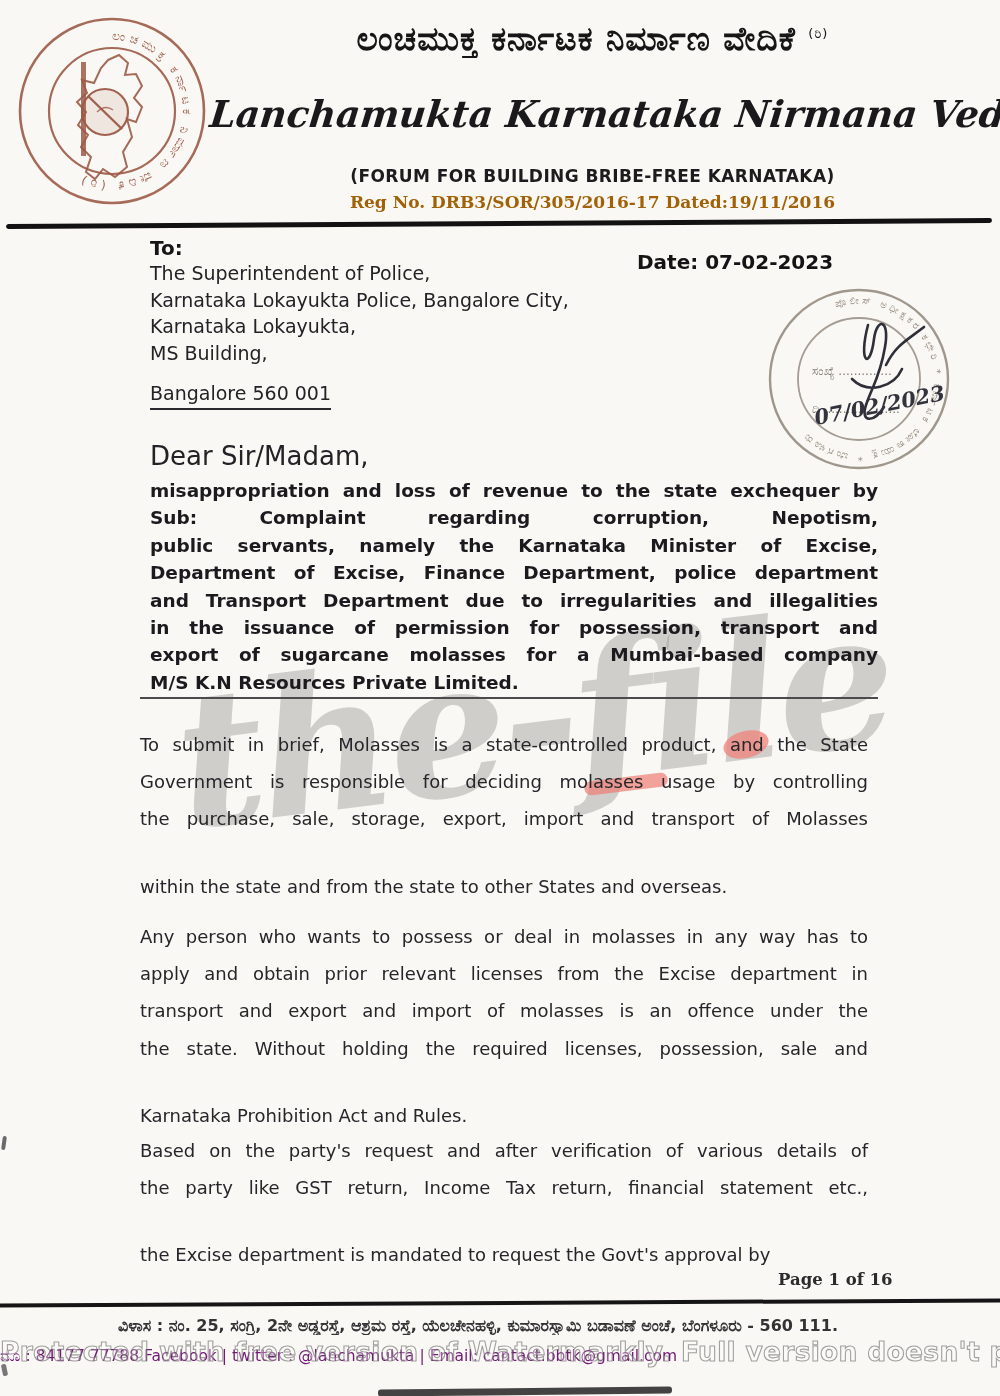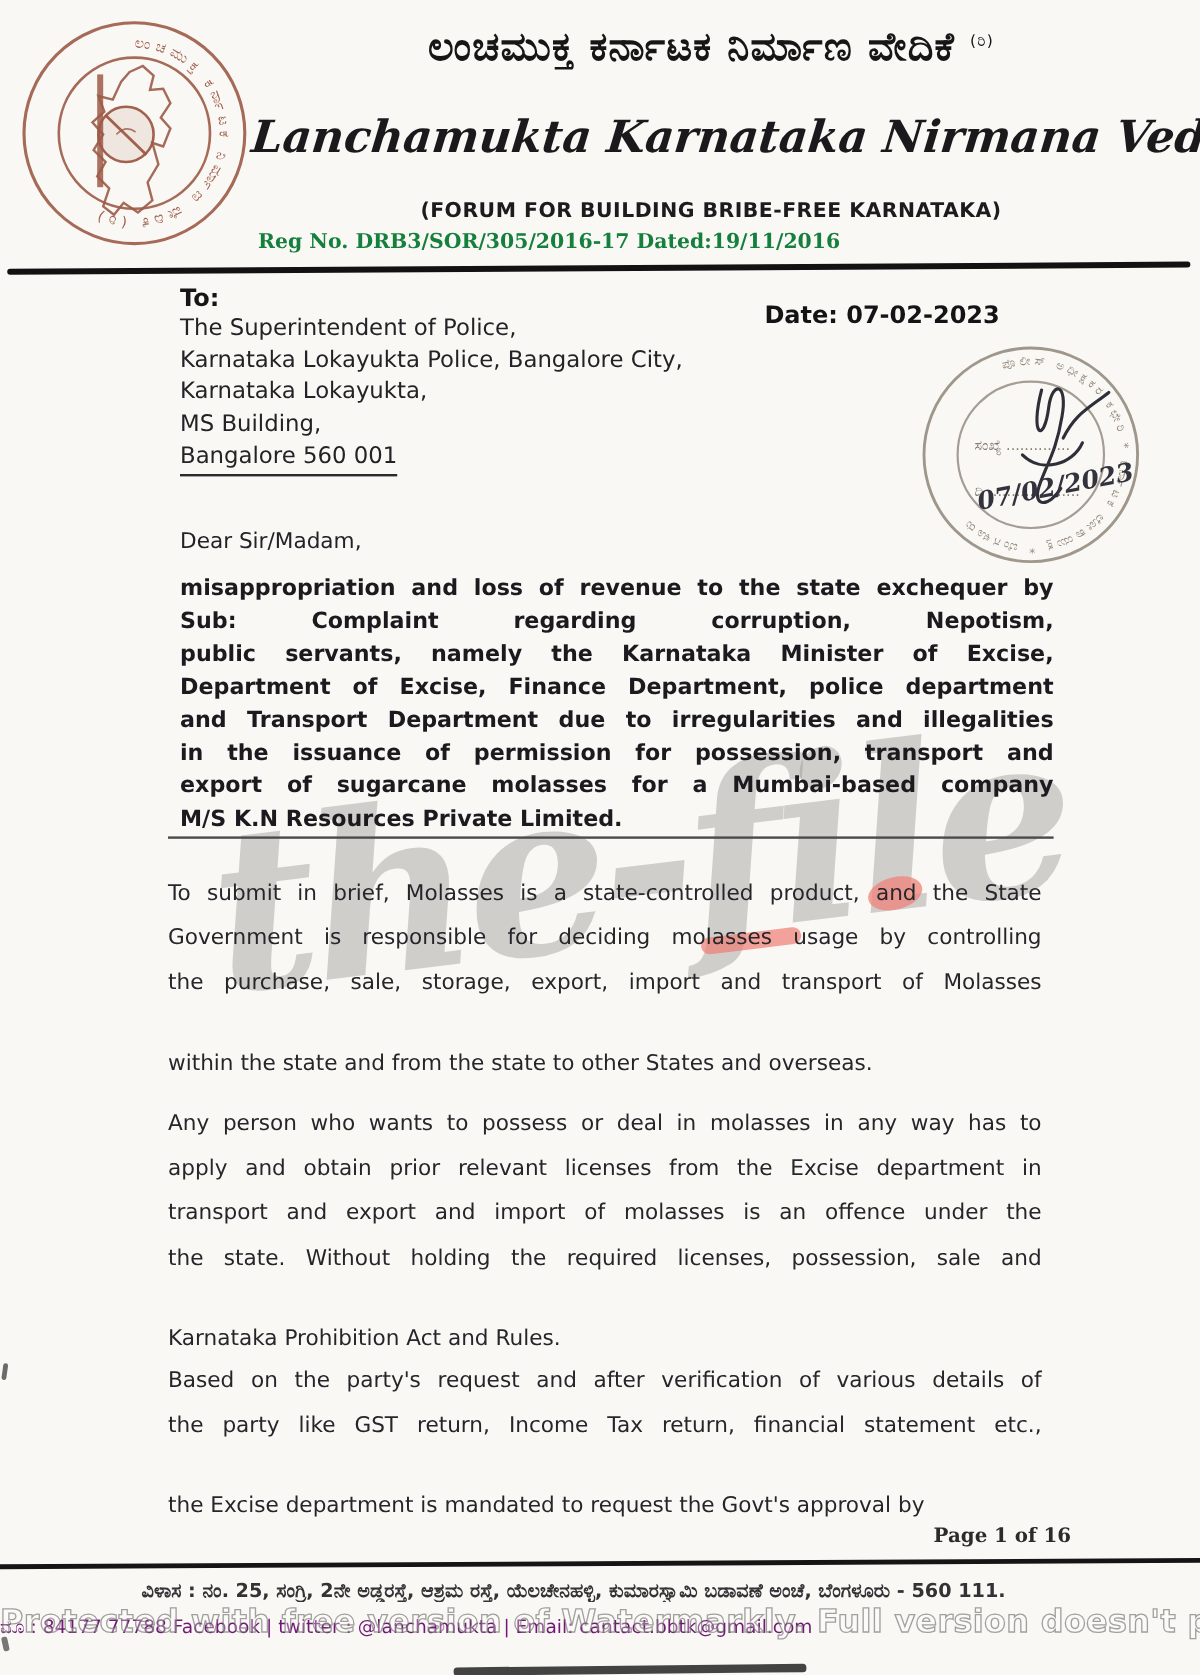--- a/index.html
+++ b/index.html
@@ -20,40 +20,40 @@
   .en-title {
     position:absolute; left:210px; top:92px; width:760px; text-align:center;
     font-family:"DejaVu Serif", serif; font-style:italic; font-weight:bold;
     font-size:37px; color:#1a1a1c; transform:skewX(-6deg); white-space:nowrap;
   }
   .forum-line {
     position:absolute; left:215px; top:166px; width:755px; text-align:center;
     font-size:17px; font-weight:bold; letter-spacing:0.4px; color:#1c1c1e;
   }
   .reg-line {
-    position:absolute; left:215px; top:192px; width:755px; text-align:left;
-    font-family:"DejaVu Serif", serif; font-size:17px; font-weight:bold; color:#15803d;
+    position:absolute; left:215px; top:192px; width:755px; text-align:center;
+    font-family:"DejaVu Serif", serif; font-size:17px; font-weight:bold; color:#a16207;
   }
   .rule-top {
     position:absolute; left:6px; top:221px; width:986px; height:5px;
     background:#121212; border-radius:3px; transform:rotate(-0.35deg);
   }
 
   
   .content { position:absolute; left:150px; top:236px; width:728px; z-index:2; }
   .to-label { font-size:20px; font-weight:bold; color:#151517; }
   .addr-line { font-size:19px; line-height:26.5px; color:#232327; }
   .addr-last {
     display:inline-block; font-size:19px; line-height:26.5px; color:#232327;
-    border-bottom:2px solid #2a2a2e; padding-bottom:1px; margin-top:1px;
+    border-bottom:2px solid #2a2a2e; padding-bottom:1px; margin-top:14px;
   }
   .date-line {
     position:absolute; left:637px; top:250px; font-size:20px; font-weight:bold; color:#141416; z-index:2;
   }
-  .salutation { position:absolute; left:150px; top:441px; font-size:18px; color:#232327; z-index:2; }
+  .salutation { position:absolute; left:150px; top:441px; font-size:26px; color:#232327; z-index:2; }
 
   .subject { position:absolute; left:150px; top:477px; width:728px; z-index:2; }
   .subject .jline {
     font-size:18.5px; font-weight:bold; color:#1b1b1f; line-height:27.4px;
     text-align:justify; text-align-last:justify;
   }
   .subject .jline.last { text-align-last:left; }
   .rule-sub {
     position:absolute; left:140px; top:697px; width:738px; height:2px;
     background:#4b4b4b; z-index:2;

